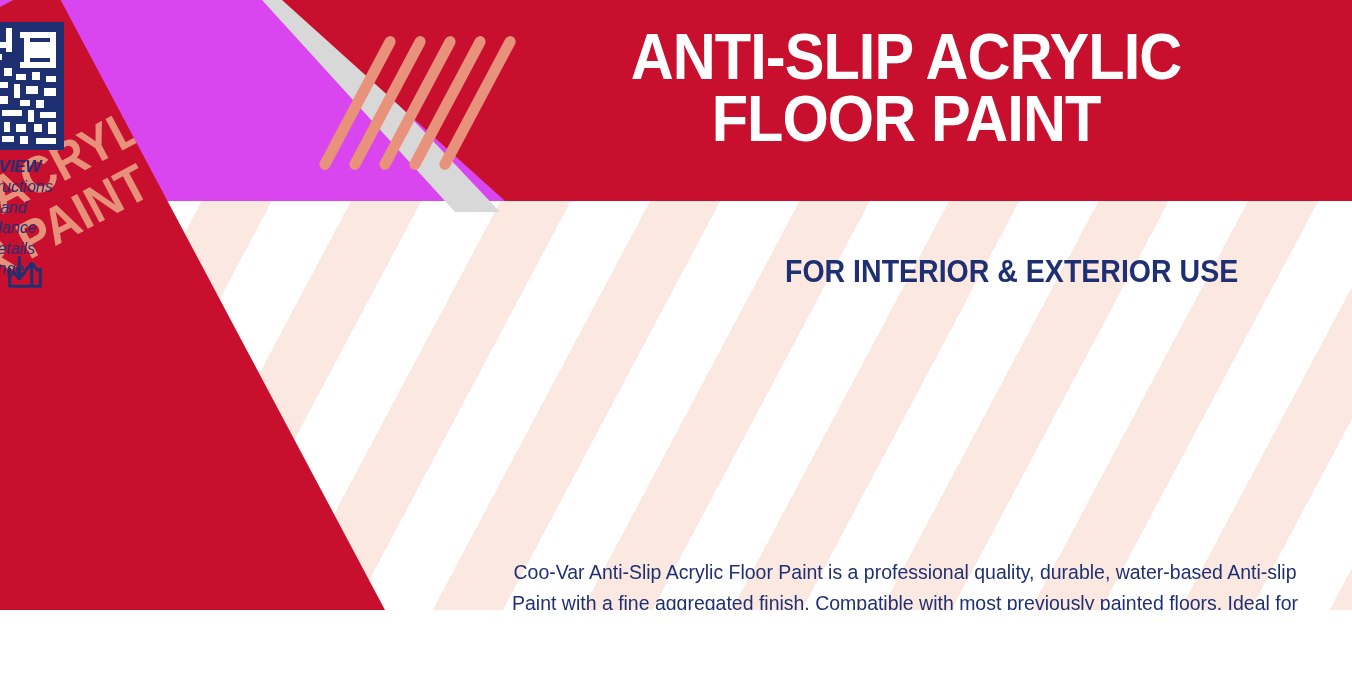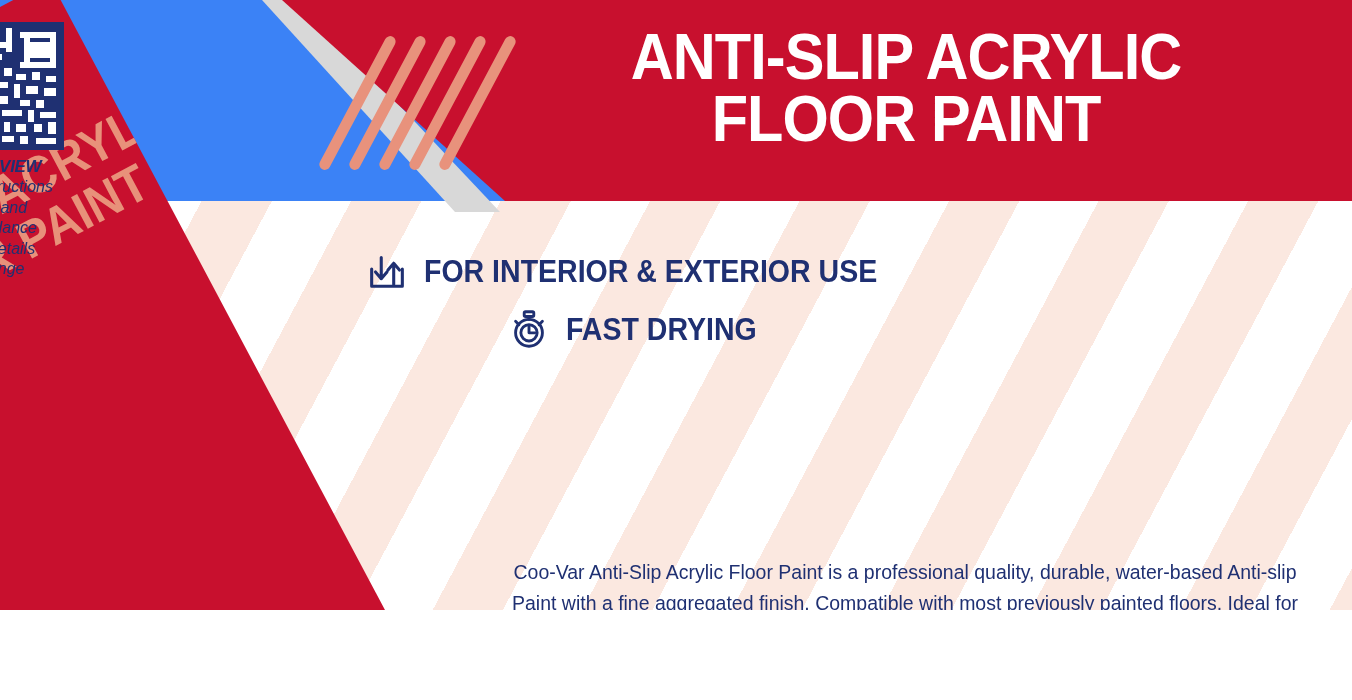--- a/index.html
+++ b/index.html
@@ -8,21 +8,21 @@
   html, body {
     width:1352px; height:700px;
     background:#ffffff;
     font-family:"Liberation Sans", sans-serif;
     overflow:hidden;
   }
 
   #label {
     position:relative;
     width:1352px; height:610px;
-    background:#3b82f6;
+    background:#d946ef;
     overflow:hidden;
   }
 
   
   .stripe-bg {
     position:absolute;
     left:0; top:201px;
     width:1352px; height:499px;
     background:
       repeating-linear-gradient(
@@ -170,21 +170,21 @@
   
   .features {
     position:absolute;
     left:0; top:246px;
     width:1330px;
     z-index:9;
   }
   .feature {
     display:flex;
     align-items:center;
-    justify-content:center;
+    justify-content:space-between;
     margin-bottom:8px;
     padding-right:52px;
   }
   .feature .ficon {
     flex:0 0 auto;
     width:50px; height:50px;
     margin-right:12px;
     display:flex;
     align-items:center;
     justify-content:center;
@@ -324,34 +324,20 @@
       <span class="ficon">
         <svg width="46" height="46" viewBox="0 0 48 48" fill="none" stroke="#1f3072" stroke-width="3.2" stroke-linecap="round" stroke-linejoin="round">
           <path d="M8 22 V40 H40 V22"></path>
           <path d="M18 10 V32 M18 32 L12 25 M18 32 L24 25"></path>
           <path d="M31 38 V16 M31 16 L25 23 M31 16 L37 23"></path>
         </svg>
       </span>
       <span class="ftext">FOR INTERIOR &amp; EXTERIOR USE</span>
     </div>
 
-    <div class="feature">
-      <span class="ficon">
-        <svg width="46" height="46" viewBox="0 0 48 48" fill="none" stroke="#1f3072" stroke-width="3" stroke-linecap="round" stroke-linejoin="round">
-          <circle cx="24" cy="28" r="14"></circle>
-          <circle cx="24" cy="28" r="8.5"></circle>
-          <path d="M24 22 V28 H30"></path>
-          <rect x="19" y="6" width="10" height="5" rx="1.4"></rect>
-          <path d="M24 11 V14"></path>
-          <path d="M10 16 L13.5 19.5"></path>
-          <path d="M38 16 L34.5 19.5"></path>
-        </svg>
-      </span>
-      <span class="ftext">FAST DRYING</span>
-    </div>
 
 
 
 
   </div>
 
   <div class="description">Coo-Var Anti-Slip Acrylic Floor Paint is a professional quality, durable, water-based Anti-slip Paint with a fine aggregated finish. Compatible with most previously painted floors. Ideal for floors where safety is a priority and risk of slips is high. Gives a modern matt finish to floors.</div>
 
   <div class="bottom-divider"></div>
 

